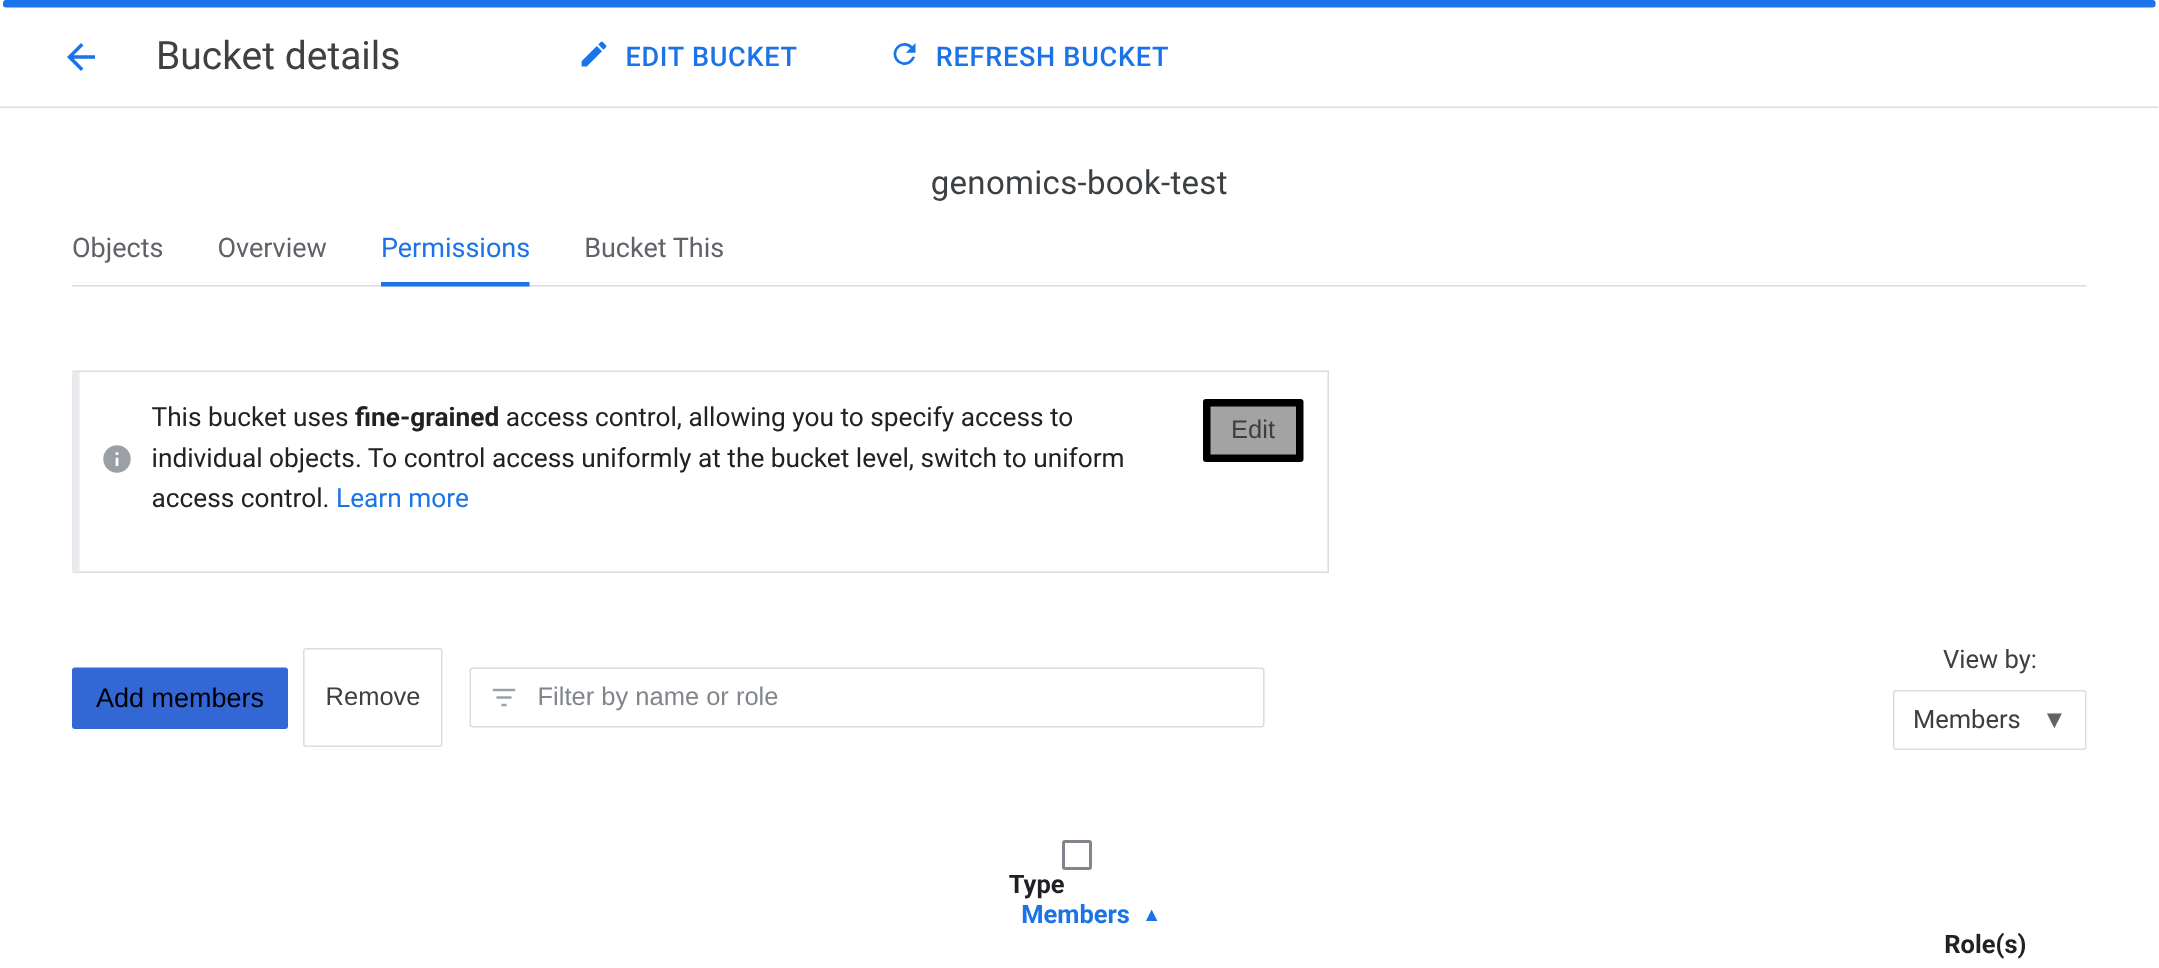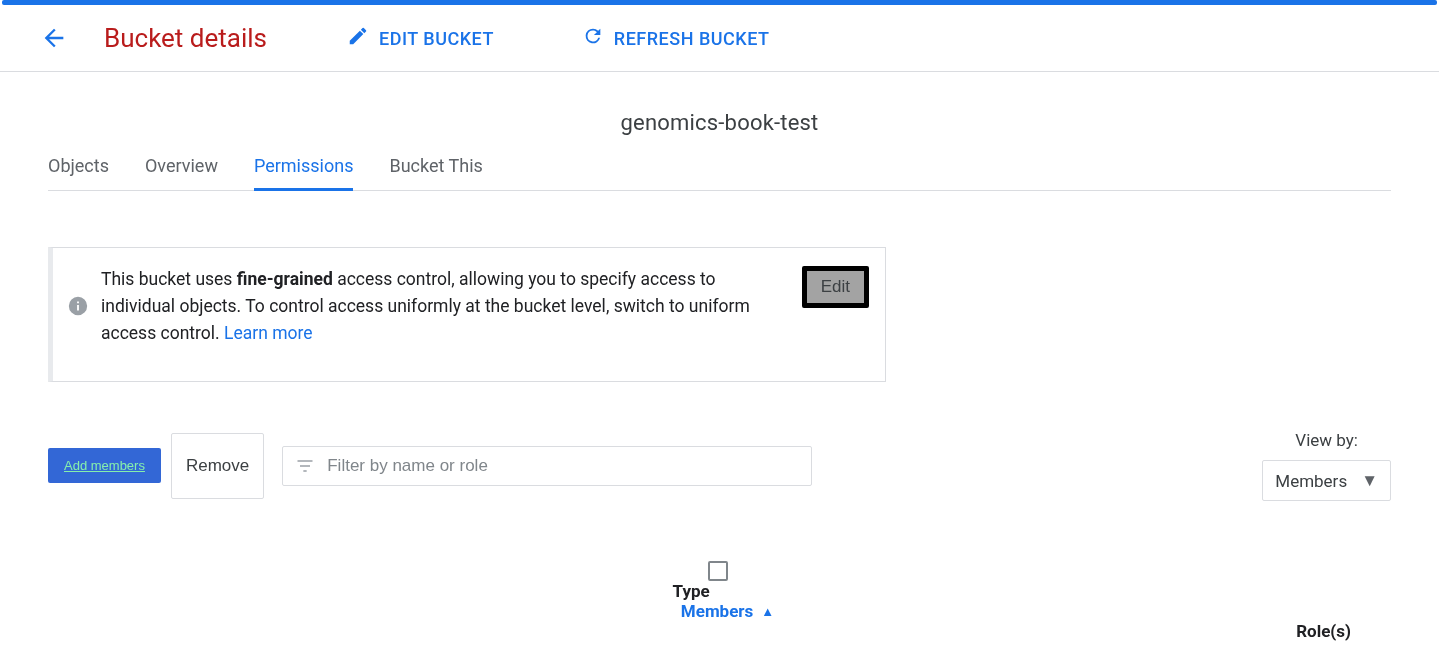--- a/index.html
+++ b/index.html
@@ -26,24 +26,24 @@
     color: #1a73e8;
     margin-right: 36px;
     cursor: pointer;
     display: flex;
     align-items: center;
   }
   .back-arrow svg { width: 28px; height: 28px; }
   .page-title {
     font-size: 26px;
     font-weight: 400;
-    color: #b91c1c;
-    margin-right: 80px;
-  }
-  .header-actions { display: flex; gap: 88px; }
+    color: #404040;
+    margin-right: 118px;
+  }
+  .header-actions { display: flex; gap: 60px; }
   .header-action {
     display: flex;
     align-items: center;
     gap: 10px;
     color: #1a73e8;
     font-weight: 500;
     font-size: 18px;
     letter-spacing: 0.5px;
     cursor: pointer;
   }
@@ -114,27 +114,26 @@
   }
 
   .toolbar {
     margin-top: 48px;
     display: flex;
     align-items: center;
     gap: 10px;
   }
   .btn-primary {
     background: #3367d6;
-    color: #86efac;
+    color: #000000;
     border: none;
-    font-size: 13px;
+    font-size: 18px;
     padding: 10px 16px;
     border-radius: 2px;
     cursor: pointer;
-    text-decoration: underline;
   }
   .btn-secondary {
     background: #fff;
     border: 1px solid #dadce0;
     color: #3c4043;
     font-size: 17px;
     padding: 22px 14px;
     border-radius: 2px;
     cursor: pointer;
   }

